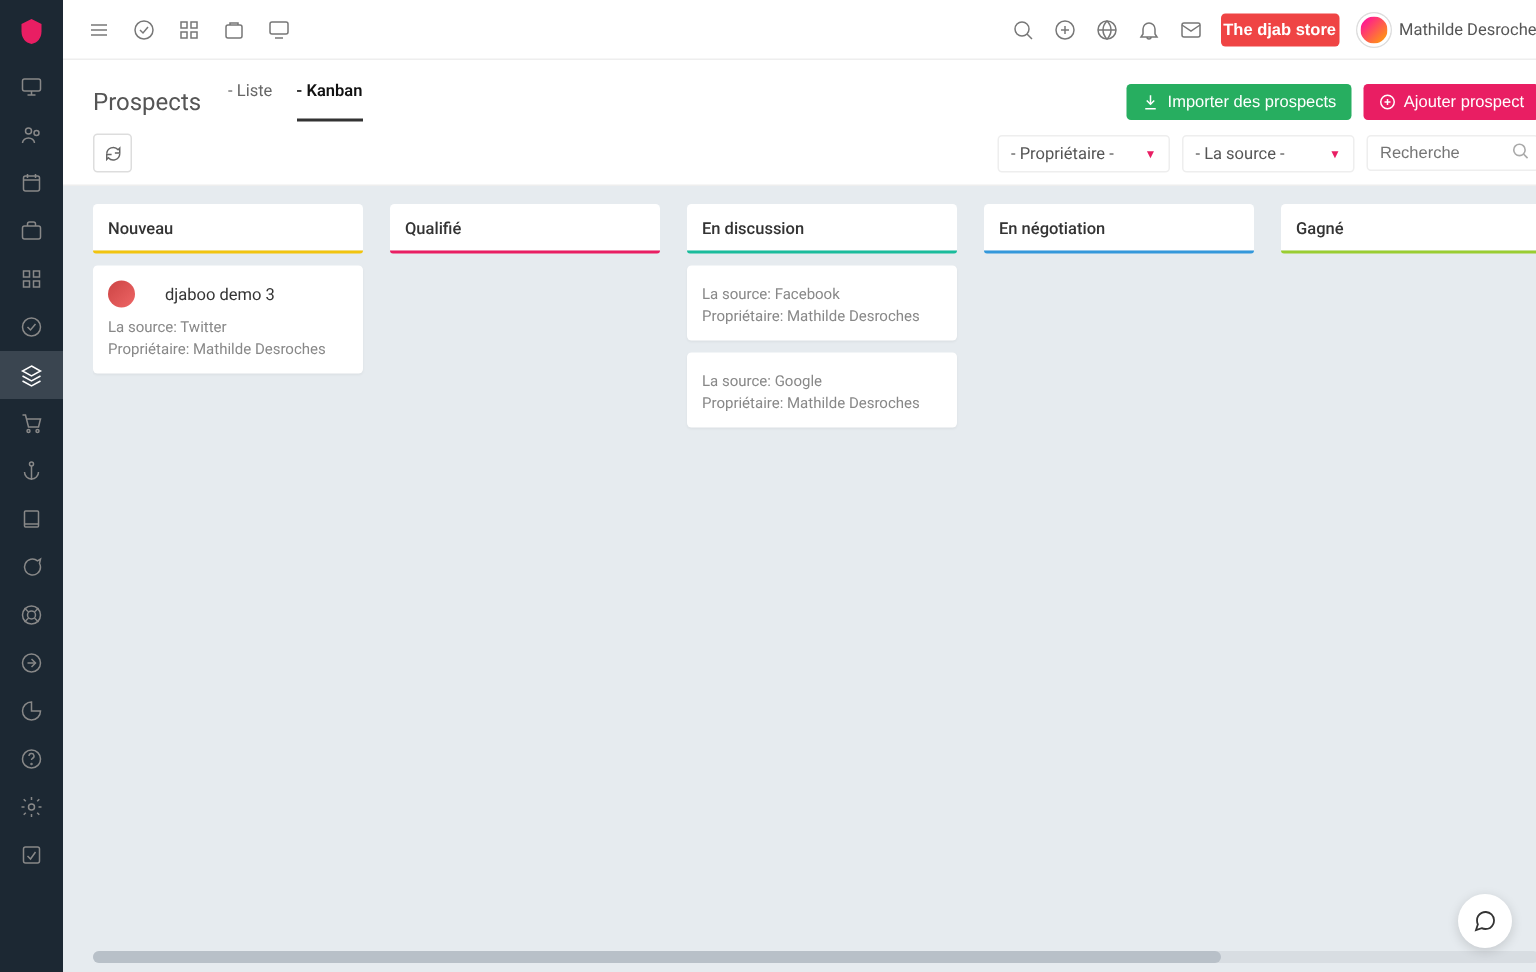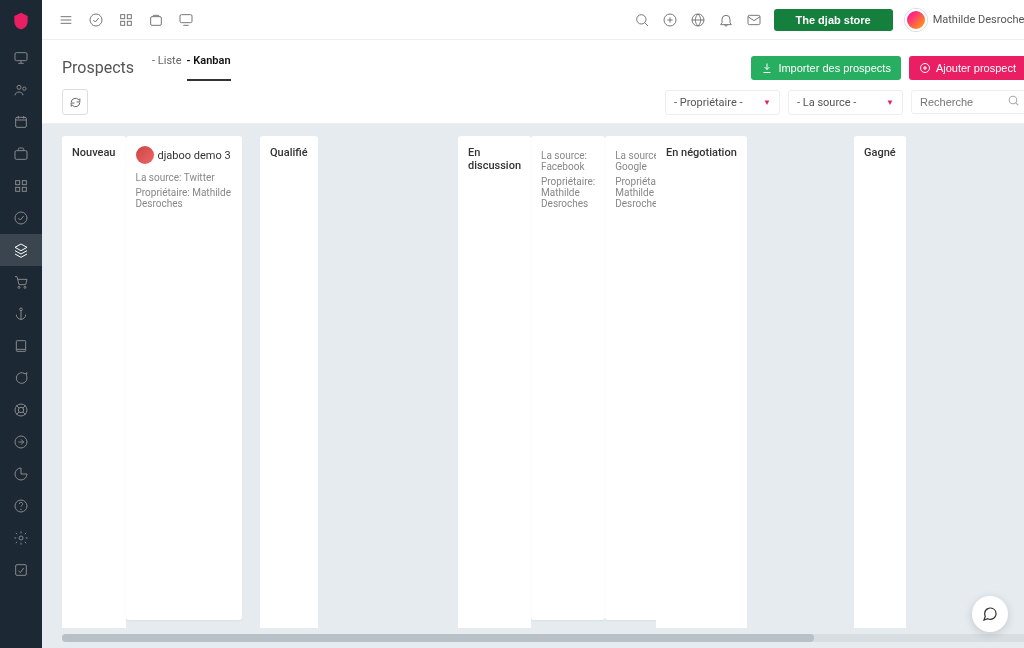--- a/index.html
+++ b/index.html
@@ -17,28 +17,28 @@
 
 
 .main { flex: 1; display: flex; flex-direction: column; }
 
 
 .topbar { height: 40px; display: flex; align-items: center; padding: 0 16px; border-bottom: 1px solid #eee; }
 .topbar-left { display: flex; align-items: center; gap: 14px; }
 .topbar-right { margin-left: auto; display: flex; align-items: center; gap: 12px; }
 .topbar-icon { color: #777; cursor: pointer; display: flex; align-items: center; }
 .topbar-icon svg { width: 16px; height: 16px; stroke: currentColor; fill: none; stroke-width: 1.5; }
-.store-btn { background: #15803d; color: #fff; padding: 5px 22px; border-radius: 3px; font-size: 11px; font-weight: 600; cursor: pointer; border: none; }
+.store-btn { background: #ef4444; color: #fff; padding: 5px 2px; border-radius: 3px; font-size: 11px; font-weight: 600; cursor: pointer; border: none; }
 .user { display: flex; align-items: center; gap: 6px; font-size: 11px; color: #555; cursor: pointer; }
 .avatar-sm { width: 22px; height: 22px; border-radius: 50%; background: linear-gradient(135deg,#f0a,#fa0); border: 2px solid #fff; box-shadow: 0 0 0 1px #ddd; }
 
 
 .page-header { padding: 14px 20px 0 20px; display: flex; align-items: center; }
 .page-title { font-size: 16px; color: #555; font-weight: 400; margin-right: 18px; }
-.tabs { display: flex; gap: 5px; }
+.tabs { display: flex; gap: 16px; }
 .tab { font-size: 11px; color: #666; padding-bottom: 12px; cursor: pointer; }
 .tab.active { color: #111; font-weight: 600; border-bottom: 2px solid #333; }
 .header-actions { margin-left: auto; display: flex; gap: 8px; }
 .btn { padding: 6px 10px; border-radius: 3px; font-size: 11px; font-weight: 500; cursor: pointer; border: none; display: inline-flex; align-items: center; gap: 5px; color: #fff; }
 .btn-green { background: #27ae60; }
 .btn-pink { background: #e91e63; }
 .btn svg { width: 12px; height: 12px; stroke: currentColor; fill: none; stroke-width: 2; }
 
 
 .filters { padding: 8px 20px; display: flex; align-items: center; border-bottom: 1px solid #eee; }
@@ -48,25 +48,25 @@
 .dropdown { border: 1px solid #eee; border-radius: 3px; padding: 5px 8px; font-size: 11px; color: #555; min-width: 115px; display: flex; align-items: center; justify-content: space-between; cursor: pointer; background: #fff; }
 .dropdown .caret { color: #e91e63; font-size: 8px; }
 .search-wrap { position: relative; }
 .search { border: 1px solid #eee; border-radius: 3px; padding: 5px 26px 5px 8px; font-size: 11px; width: 115px; outline: none; }
 .search-ic { position: absolute; right: 6px; top: 50%; transform: translateY(-50%); color: #aaa; }
 .search-ic svg { width: 13px; height: 13px; stroke: currentColor; fill: none; stroke-width: 2; }
 
 
 .board-wrap { flex: 1; background: #e6ebef; padding: 12px 12px 0 20px; overflow: hidden; position: relative; }
 .board { display: flex; gap: 18px; height: calc(100% - 20px); overflow-x: auto; }
-.col { width: 180px; flex-shrink: 0; display: flex; }
+.col { width: 180px; flex-shrink: 0; display: flex; flex-direction: column; }
 .col-head { background: #fff; border-radius: 3px 3px 0 0; padding: 10px 10px 8px 10px; font-size: 11px; font-weight: 500; color: #333; }
 .col-underline { height: 2px; border-radius: 0 0 2px 2px; margin-bottom: 8px; }
 .card { background: #fff; border-radius: 3px; padding: 10px; margin-bottom: 8px; box-shadow: 0 1px 2px rgba(0,0,0,0.05); cursor: pointer; }
-.card-top { display: flex; align-items: center; gap: 4px; margin-bottom: 8px; }
+.card-top { display: flex; align-items: center; gap: 20px; margin-bottom: 8px; }
 .card-avatar { width: 18px; height: 18px; border-radius: 50%; background: linear-gradient(135deg,#c44,#e66); flex-shrink: 0; }
 .card-title { font-size: 11px; color: #333; }
 .card-line { font-size: 10px; color: #888; margin-top: 4px; }
 
 
 .hscroll { position: absolute; bottom: 6px; left: 20px; right: 20px; height: 8px; background: #d8dde2; border-radius: 4px; }
 .hscroll-thumb { height: 100%; width: 78%; background: #b8c0c8; border-radius: 4px; }
 
 
 .fab { position: fixed; bottom: 16px; right: 16px; width: 36px; height: 36px; border-radius: 50%; background: #fff; box-shadow: 0 2px 8px rgba(0,0,0,0.15); display: flex; align-items: center; justify-content: center; cursor: pointer; }

